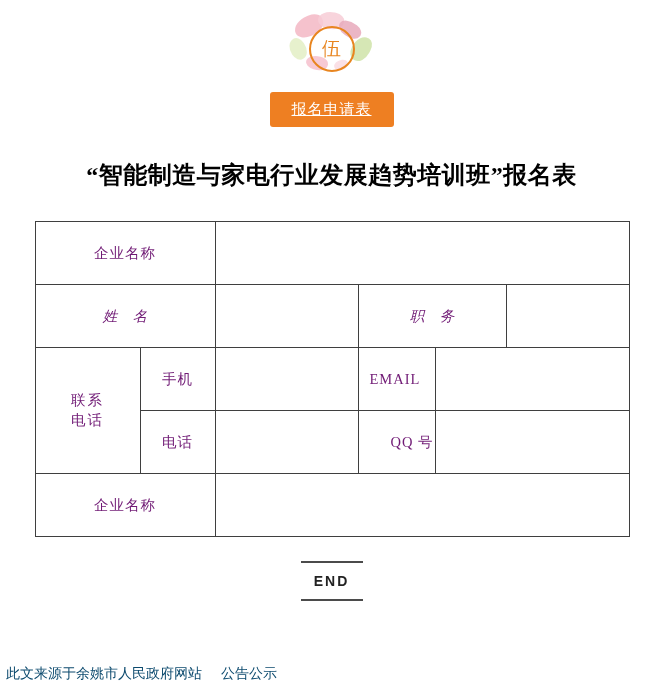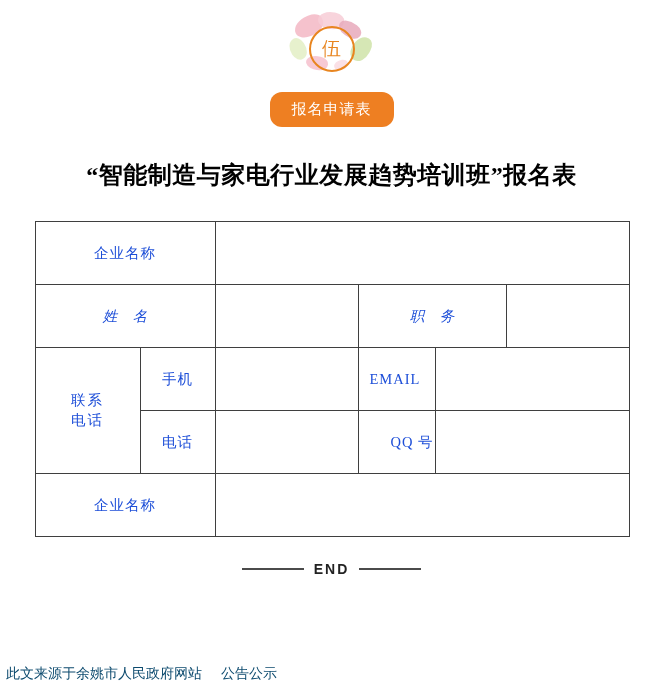--- a/index.html
+++ b/index.html
@@ -61,22 +61,23 @@
   .p6 { width: 22px; height: 14px; background: #f6c0cd; left: 34px;  top: 46px; transform: rotate(16deg); }
   .p7 { width: 14px; height: 10px; background: #f9dbe2; left: 62px;  top: 50px; transform: rotate(-10deg); }
 
   .badge {
     margin-top: 4px;
     background: #ee7f22;
     color: #ffffff;
     font-size: 15px;
     letter-spacing: 1px;
     padding: 8px 22px;
-    border-radius: 12px;
+    border-radius: 3px;
     font-family: "Liberation Sans", sans-serif;
+    text-decoration: underline;
   }
 
   
   .doc-title {
     margin-top: 32px;
     text-align: center;
     font-family: "Liberation Serif", serif;
     font-size: 24px;
     font-weight: bold;
     letter-spacing: 0.5px;
@@ -92,21 +93,21 @@
     width: 100%;
     border-collapse: collapse;
     table-layout: fixed;
   }
   table.form td {
     border: 1px solid #3f3f3f;
     height: 60px;
     vertical-align: middle;
     font-family: "Liberation Serif", serif;
     font-size: 14.5px;
-    color: #1d4ed8;
+    color: #701a75;
     margin-top: 40px;
   }
   td.lbl {
     text-align: center;
     letter-spacing: 1px;
   }
   td.lbl-spread {
     text-align: center;
     letter-spacing: 6px;
     text-indent: 6px;
@@ -122,20 +123,21 @@
   }
   .h78 { height: 78px; }
 
   
   .end-rule {
     margin-top: 24px;
     display: flex;
     align-items: center;
     justify-content: center;
     gap: 10px;
+    flex-direction: column;
   }
   .end-rule .line {
     width: 62px;
     height: 2px;
     background: #4b4b4b;
   }
   .end-rule .end-text {
     font-family: "Liberation Sans", sans-serif;
     font-size: 14px;
     font-weight: bold;

